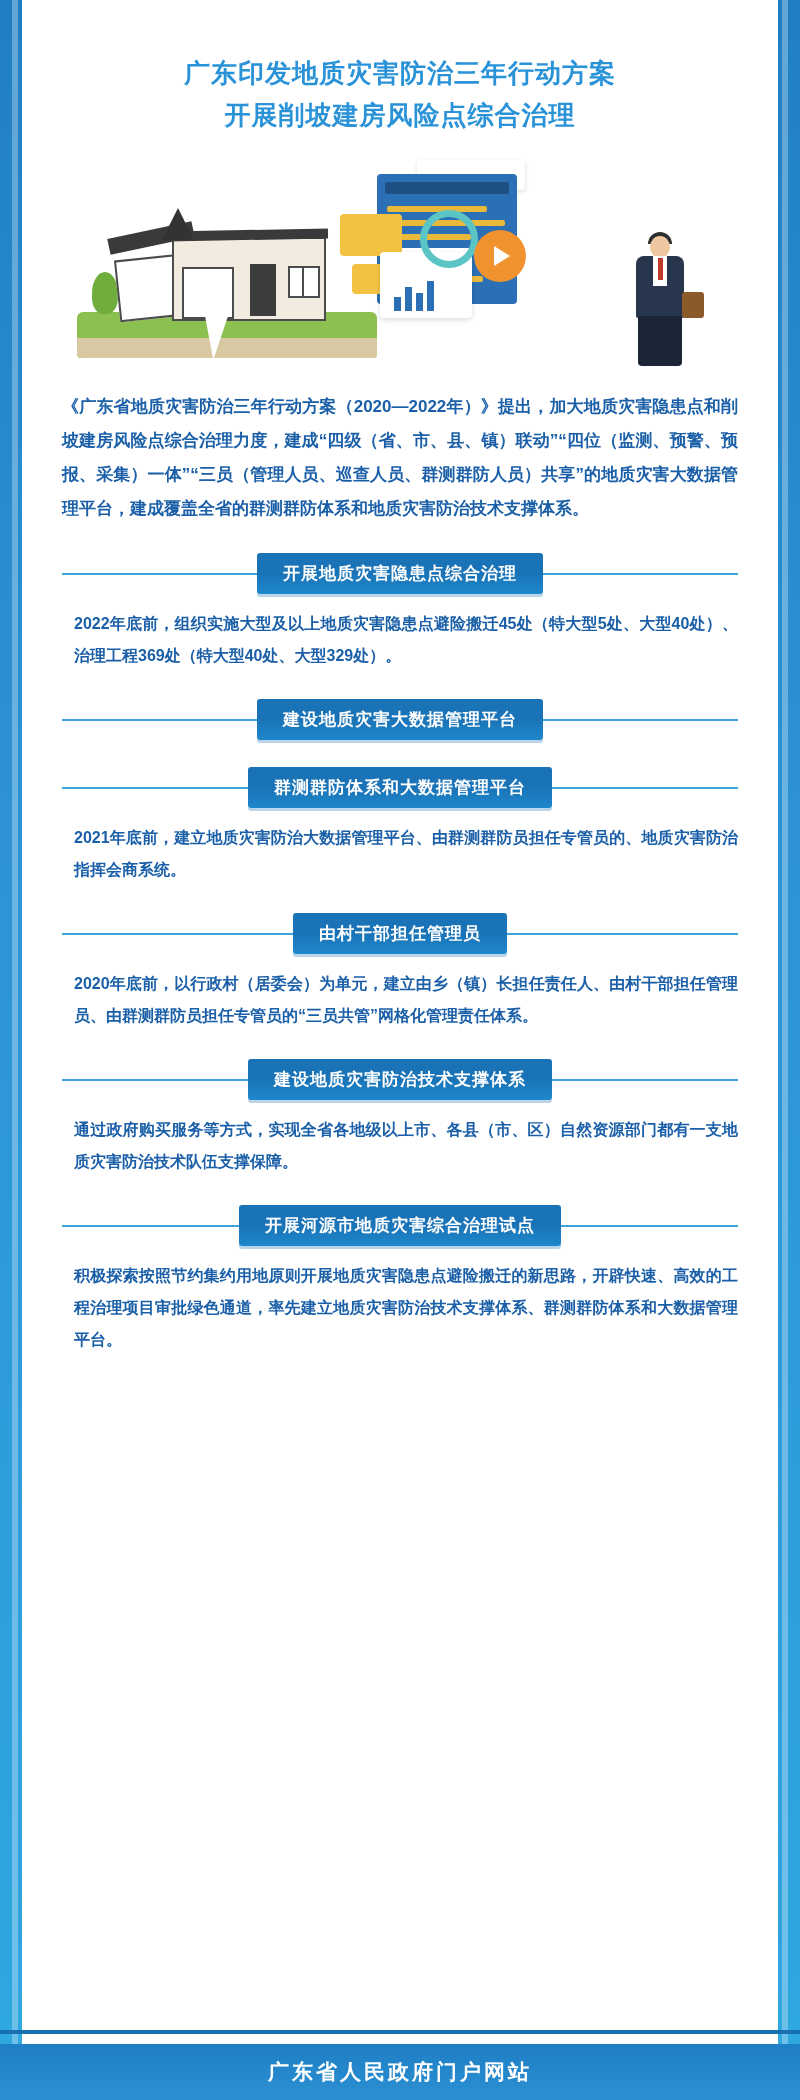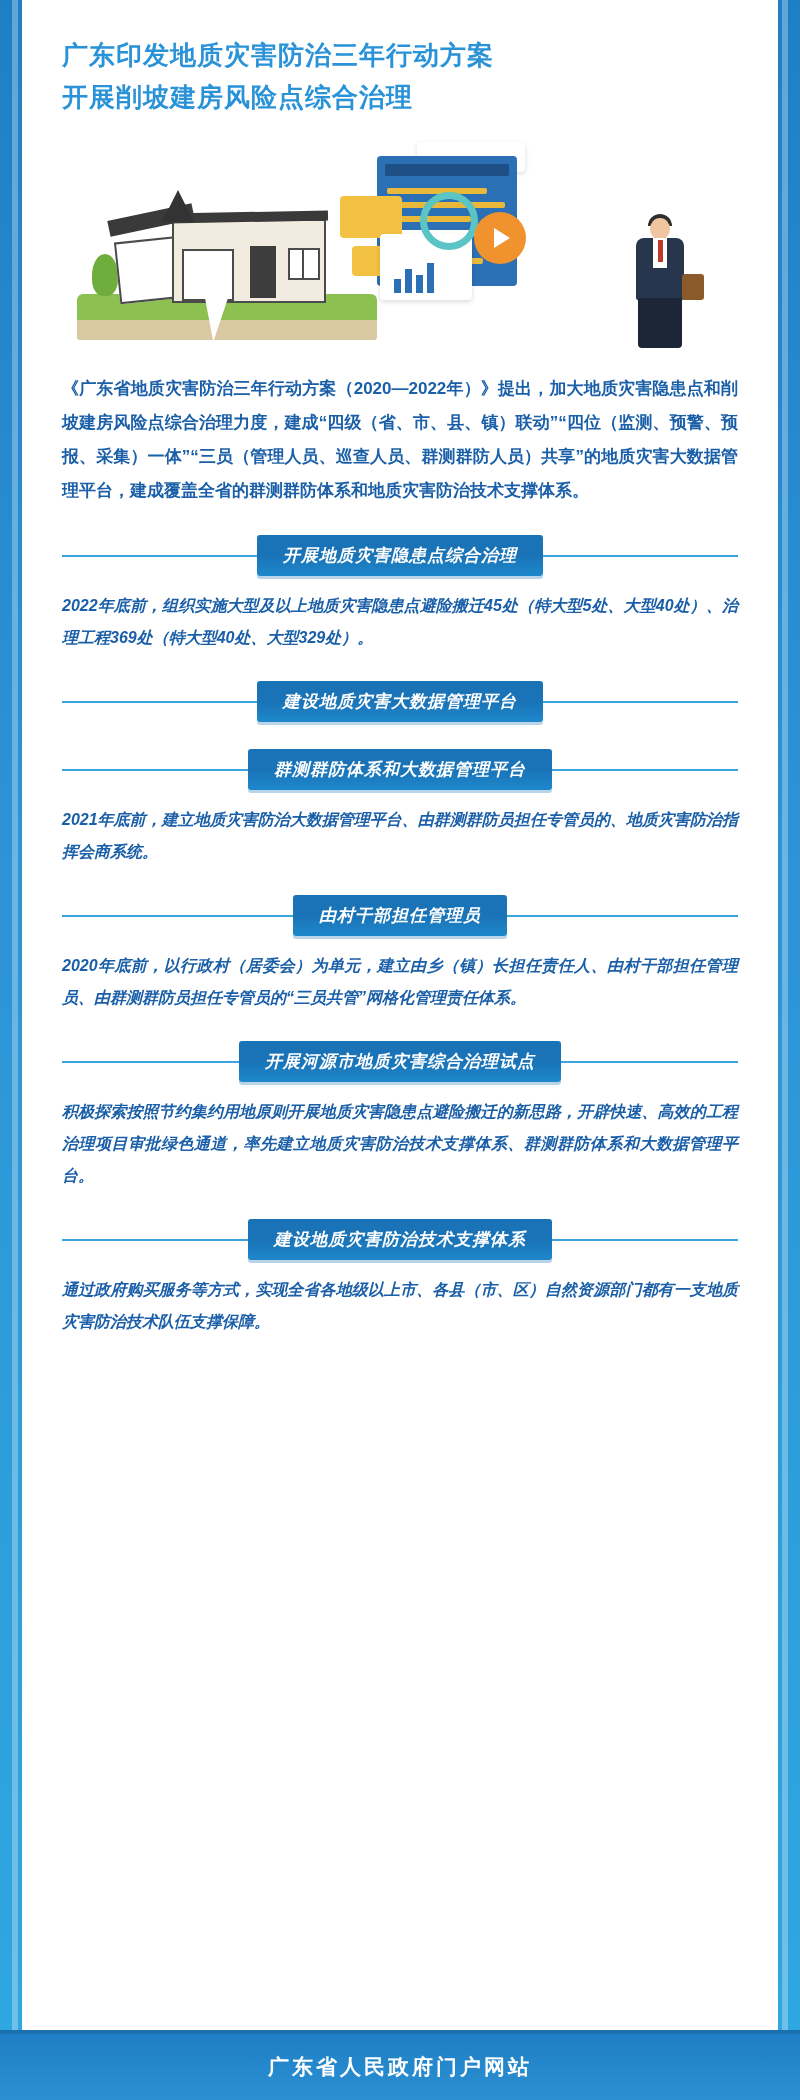--- a/index.html
+++ b/index.html
@@ -44,22 +44,22 @@
   .content {
     position: absolute;
     left: 22px;
     right: 22px;
     top: 0;
     bottom: 0;
   }
 
   
   .header {
-    padding: 34px 40px 10px 40px;
-    text-align: left;
+    padding: 52px 40px 10px 40px;
+    text-align: center;
   }
   .title-line {
     color: #2a93d8;
     font-size: 26px;
     font-weight: bold;
     letter-spacing: 1px;
     line-height: 42px;
     text-shadow: 0 1px 0 #ffffff;
   }
 
@@ -309,21 +309,20 @@
     color: #1a5fa8;
     font-size: 17px;
     font-weight: bold;
     line-height: 34px;
     text-align: justify;
   }
 
   
   .section {
     margin: 26px 40px 0 40px;
-    font-style: italic;
   }
   .heading-row {
     position: relative;
     height: 42px;
     display: flex;
     align-items: center;
     justify-content: center;
   }
   .heading-row:before {
     content: "";
@@ -345,30 +344,31 @@
     border-radius: 3px;
     box-shadow: 0 3px 0 rgba(26,115,183,0.30);
   }
   .section-body {
     margin-top: 14px;
     color: #1a5fa8;
     font-size: 16px;
     font-weight: bold;
     line-height: 32px;
     text-align: justify;
+    margin-left: 12px;
   }
 
   
   .footer-spacer { height: 40px; }
   .footer {
     position: absolute;
     left: 0;
     right: 0;
     bottom: 0;
-    height: 66px;
+    height: 56px;
     background: linear-gradient(to bottom, #1f7fc4 0%, #2b90d3 100%);
     display: flex;
     align-items: center;
     justify-content: center;
   }
   .footer-text {
     color: #ffffff;
     font-size: 21px;
     font-weight: bold;
     letter-spacing: 3px;
@@ -470,30 +470,30 @@
 
     <div class="section">
       <div class="heading-row">
         <span class="heading-pill">由村干部担任管理员</span>
       </div>
       <div class="section-body">2020年底前，以行政村（居委会）为单元，建立由乡（镇）长担任责任人、由村干部担任管理员、由群测群防员担任专管员的“三员共管”网格化管理责任体系。</div>
     </div>
 
     <div class="section">
       <div class="heading-row">
-        <span class="heading-pill">开展河源市地质灾害综合治理试点</span>
-      </div>
-      <div class="section-body">积极探索按照节约集约用地原则开展地质灾害隐患点避险搬迁的新思路，开辟快速、高效的工程治理项目审批绿色通道，率先建立地质灾害防治技术支撑体系、群测群防体系和大数据管理平台。</div>
+        <span class="heading-pill">建设地质灾害防治技术支撑体系</span>
+      </div>
+      <div class="section-body">通过政府购买服务等方式，实现全省各地级以上市、各县（市、区）自然资源部门都有一支地质灾害防治技术队伍支撑保障。</div>
     </div>
 
     <div class="section">
       <div class="heading-row">
-        <span class="heading-pill">建设地质灾害防治技术支撑体系</span>
-      </div>
-      <div class="section-body">通过政府购买服务等方式，实现全省各地级以上市、各县（市、区）自然资源部门都有一支地质灾害防治技术队伍支撑保障。</div>
+        <span class="heading-pill">开展河源市地质灾害综合治理试点</span>
+      </div>
+      <div class="section-body">积极探索按照节约集约用地原则开展地质灾害隐患点避险搬迁的新思路，开辟快速、高效的工程治理项目审批绿色通道，率先建立地质灾害防治技术支撑体系、群测群防体系和大数据管理平台。</div>
     </div>
 
     <div class="footer-spacer"></div>
   </div>
 
   <div class="footer-edge"></div>
   <div class="footer">
     <span class="footer-text">广东省人民政府门户网站</span>
   </div>
 

